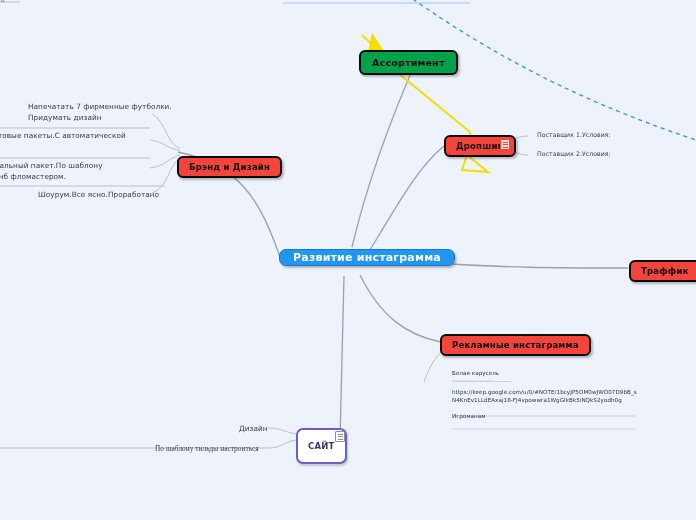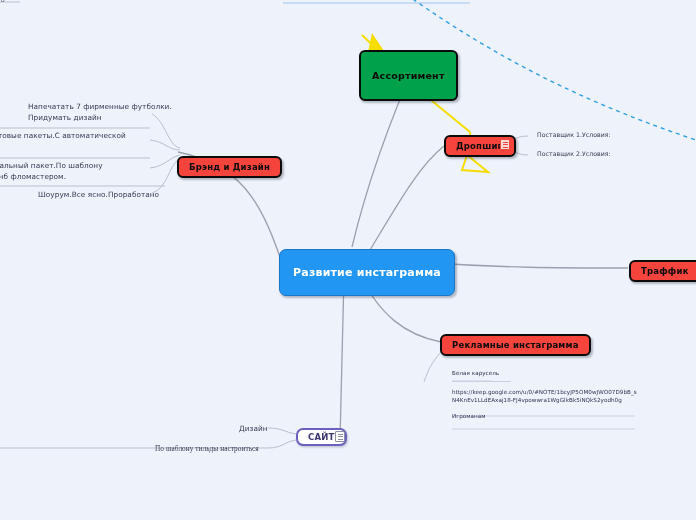--- a/index.html
+++ b/index.html
@@ -18,33 +18,33 @@
     box-sizing:border-box;
     border-radius:6px;
     display:flex;align-items:center;justify-content:center;
     white-space:nowrap;
     font-weight:bold;
     letter-spacing:.2px;
     box-shadow:1.5px 2px 2px rgba(40,50,70,.30);
   }
   .node-central{
     background:#2196f3;border:1px solid #1878c8;color:#ffffff;
-    font-size:11px;padding:16px 13px;border-radius:7px;
+    font-size:11px;padding:1px 13px;border-radius:7px;
   }
   .node-green{
     background:#00a14b;border:2px solid #0b0b0b;color:#0b0b0b;
-    font-size:9.5px;padding:18px 11px;
+    font-size:9.5px;padding:5px 11px;
   }
   .node-red{
     background:#f4443c;border:2px solid #0b0b0b;color:#0b0b0b;
     font-size:8.5px;padding:4px 10px;
   }
   .node-white{
     background:#ffffff;border:2px solid #6b5fc0;color:#3b3570;
-    font-size:8.5px;padding:2px 10px;border-radius:7px;
+    font-size:8.5px;padding:11px 10px;border-radius:7px;
     box-shadow:1px 1.5px 2px rgba(40,50,70,.22);
   }
 
   .leaf{
     position:absolute;
     color:#343a52;
     font-size:7.3px;
     line-height:1.45;
     white-space:pre-line;
     letter-spacing:.05px;

